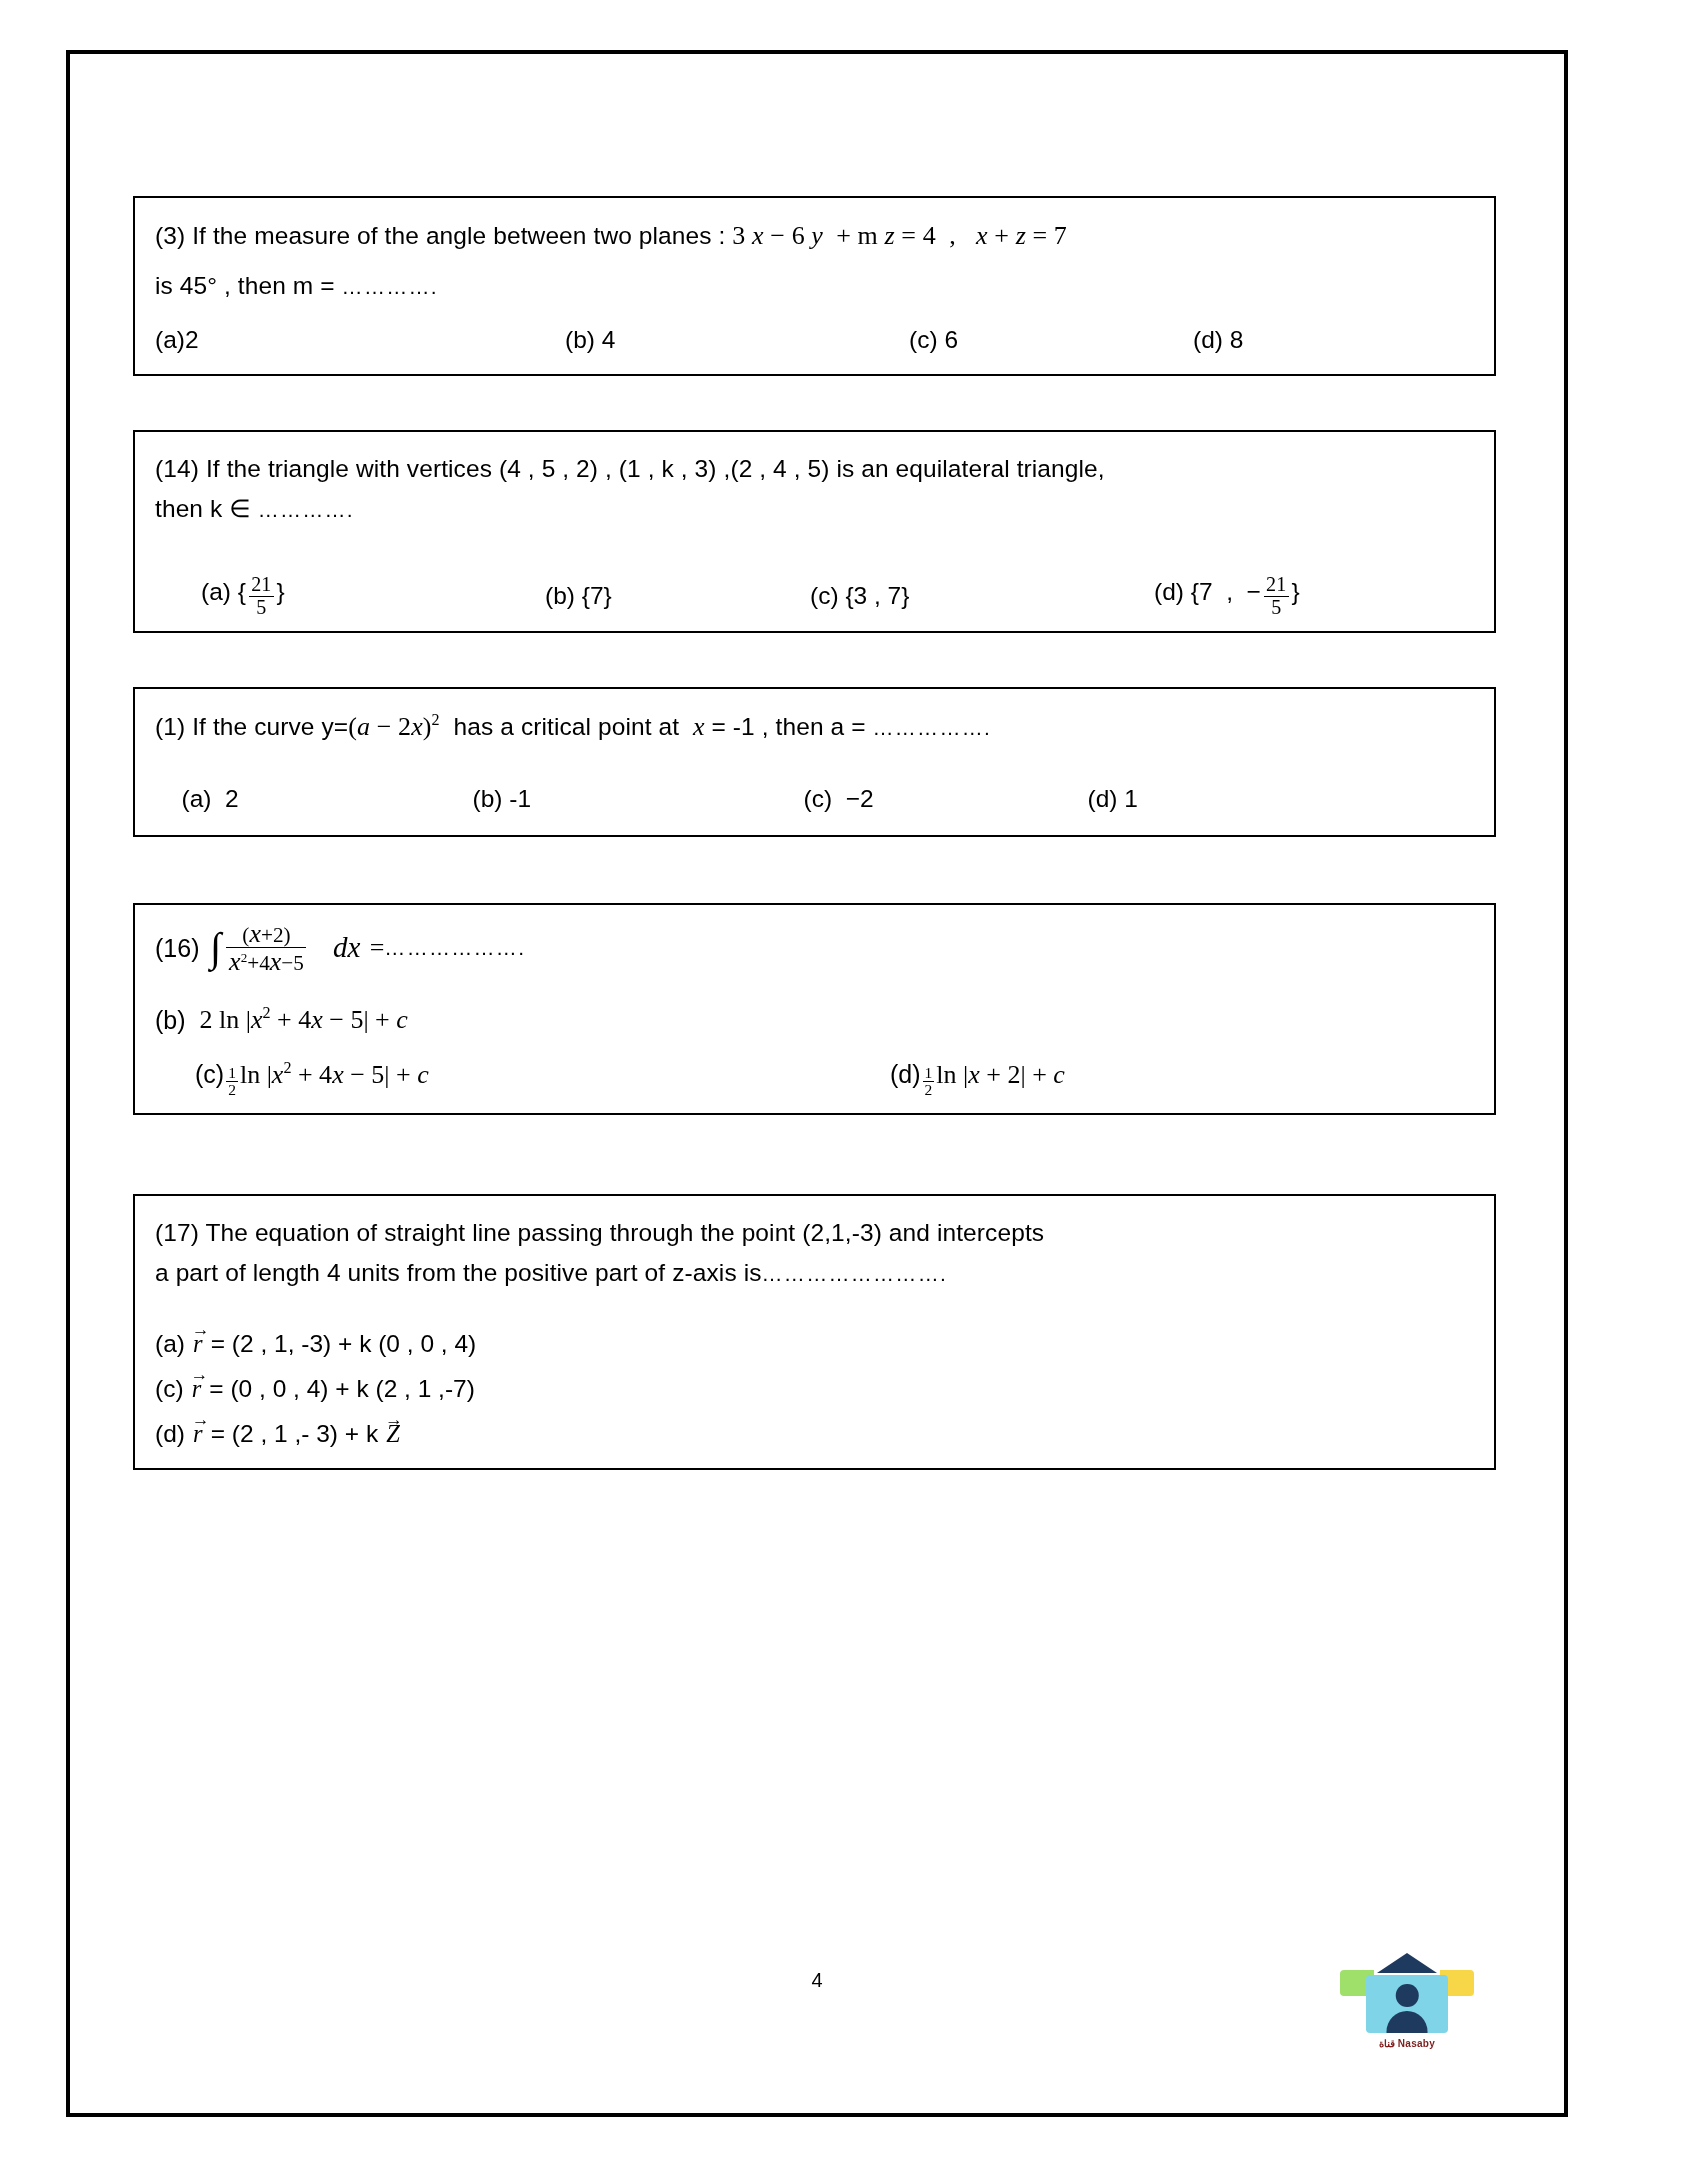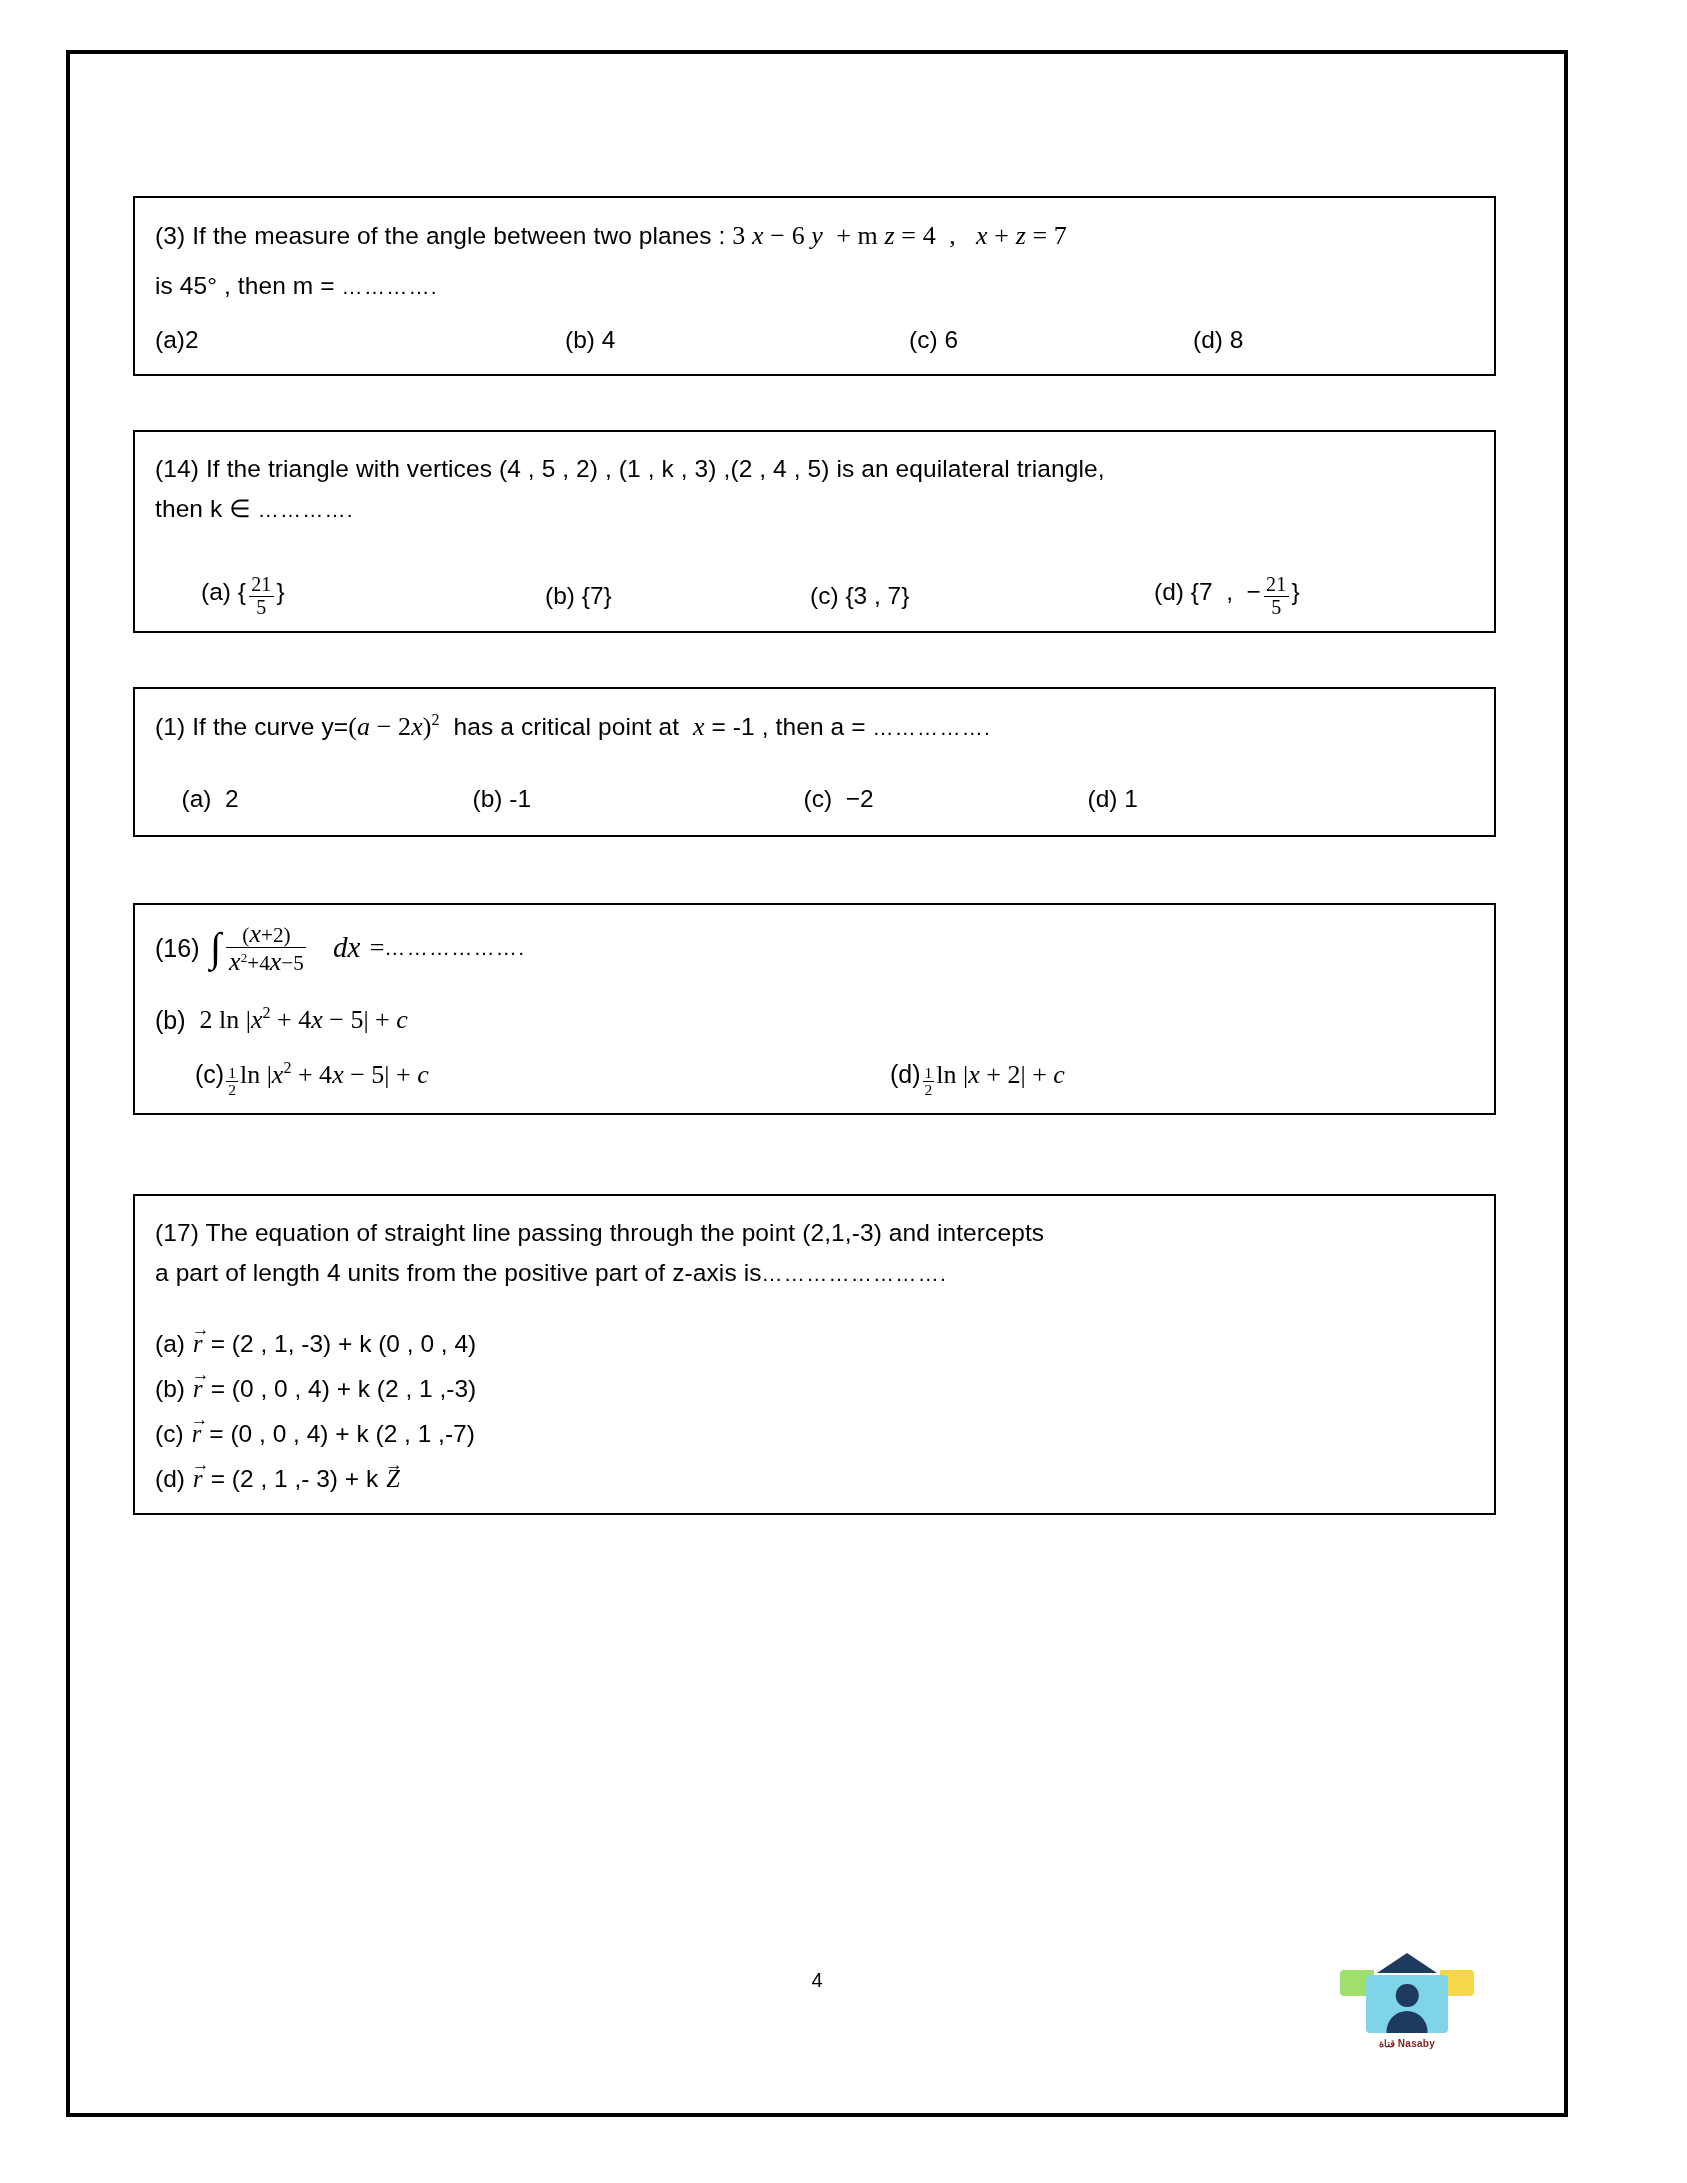--- a/index.html
+++ b/index.html
@@ -308,25 +308,20 @@
       <div class="qtext">
         <span>a part of length 4 units from the positive part of z-axis is</span><span class="dots">…………………….</span>
       </div>
 
       <div class="q17opt" style="margin-top:37px;">
         <span>(a)</span>
         <span class="vec">r</span>
         <span>= (2 , 1, -3) + k (0 , 0 , 4)</span>
       </div>
       <div class="q17opt">
-        <span>(b)</span>
-        <span class="vec">r</span>
-        <span>= (0 , 0 , 4) + k (2 , 1 ,-3)</span>
-      </div>
-      <div class="q17opt">
         <span>(c)</span>
         <span class="vec">r</span>
         <span>= (0 , 0 , 4) + k (2 , 1 ,-7)</span>
       </div>
       <div class="q17opt">
         <span>(d)</span>
         <span class="vec">r</span>
         <span>= (2 , 1 ,- 3) + k <span class="vec">Z</span></span>
       </div>
     </div>

